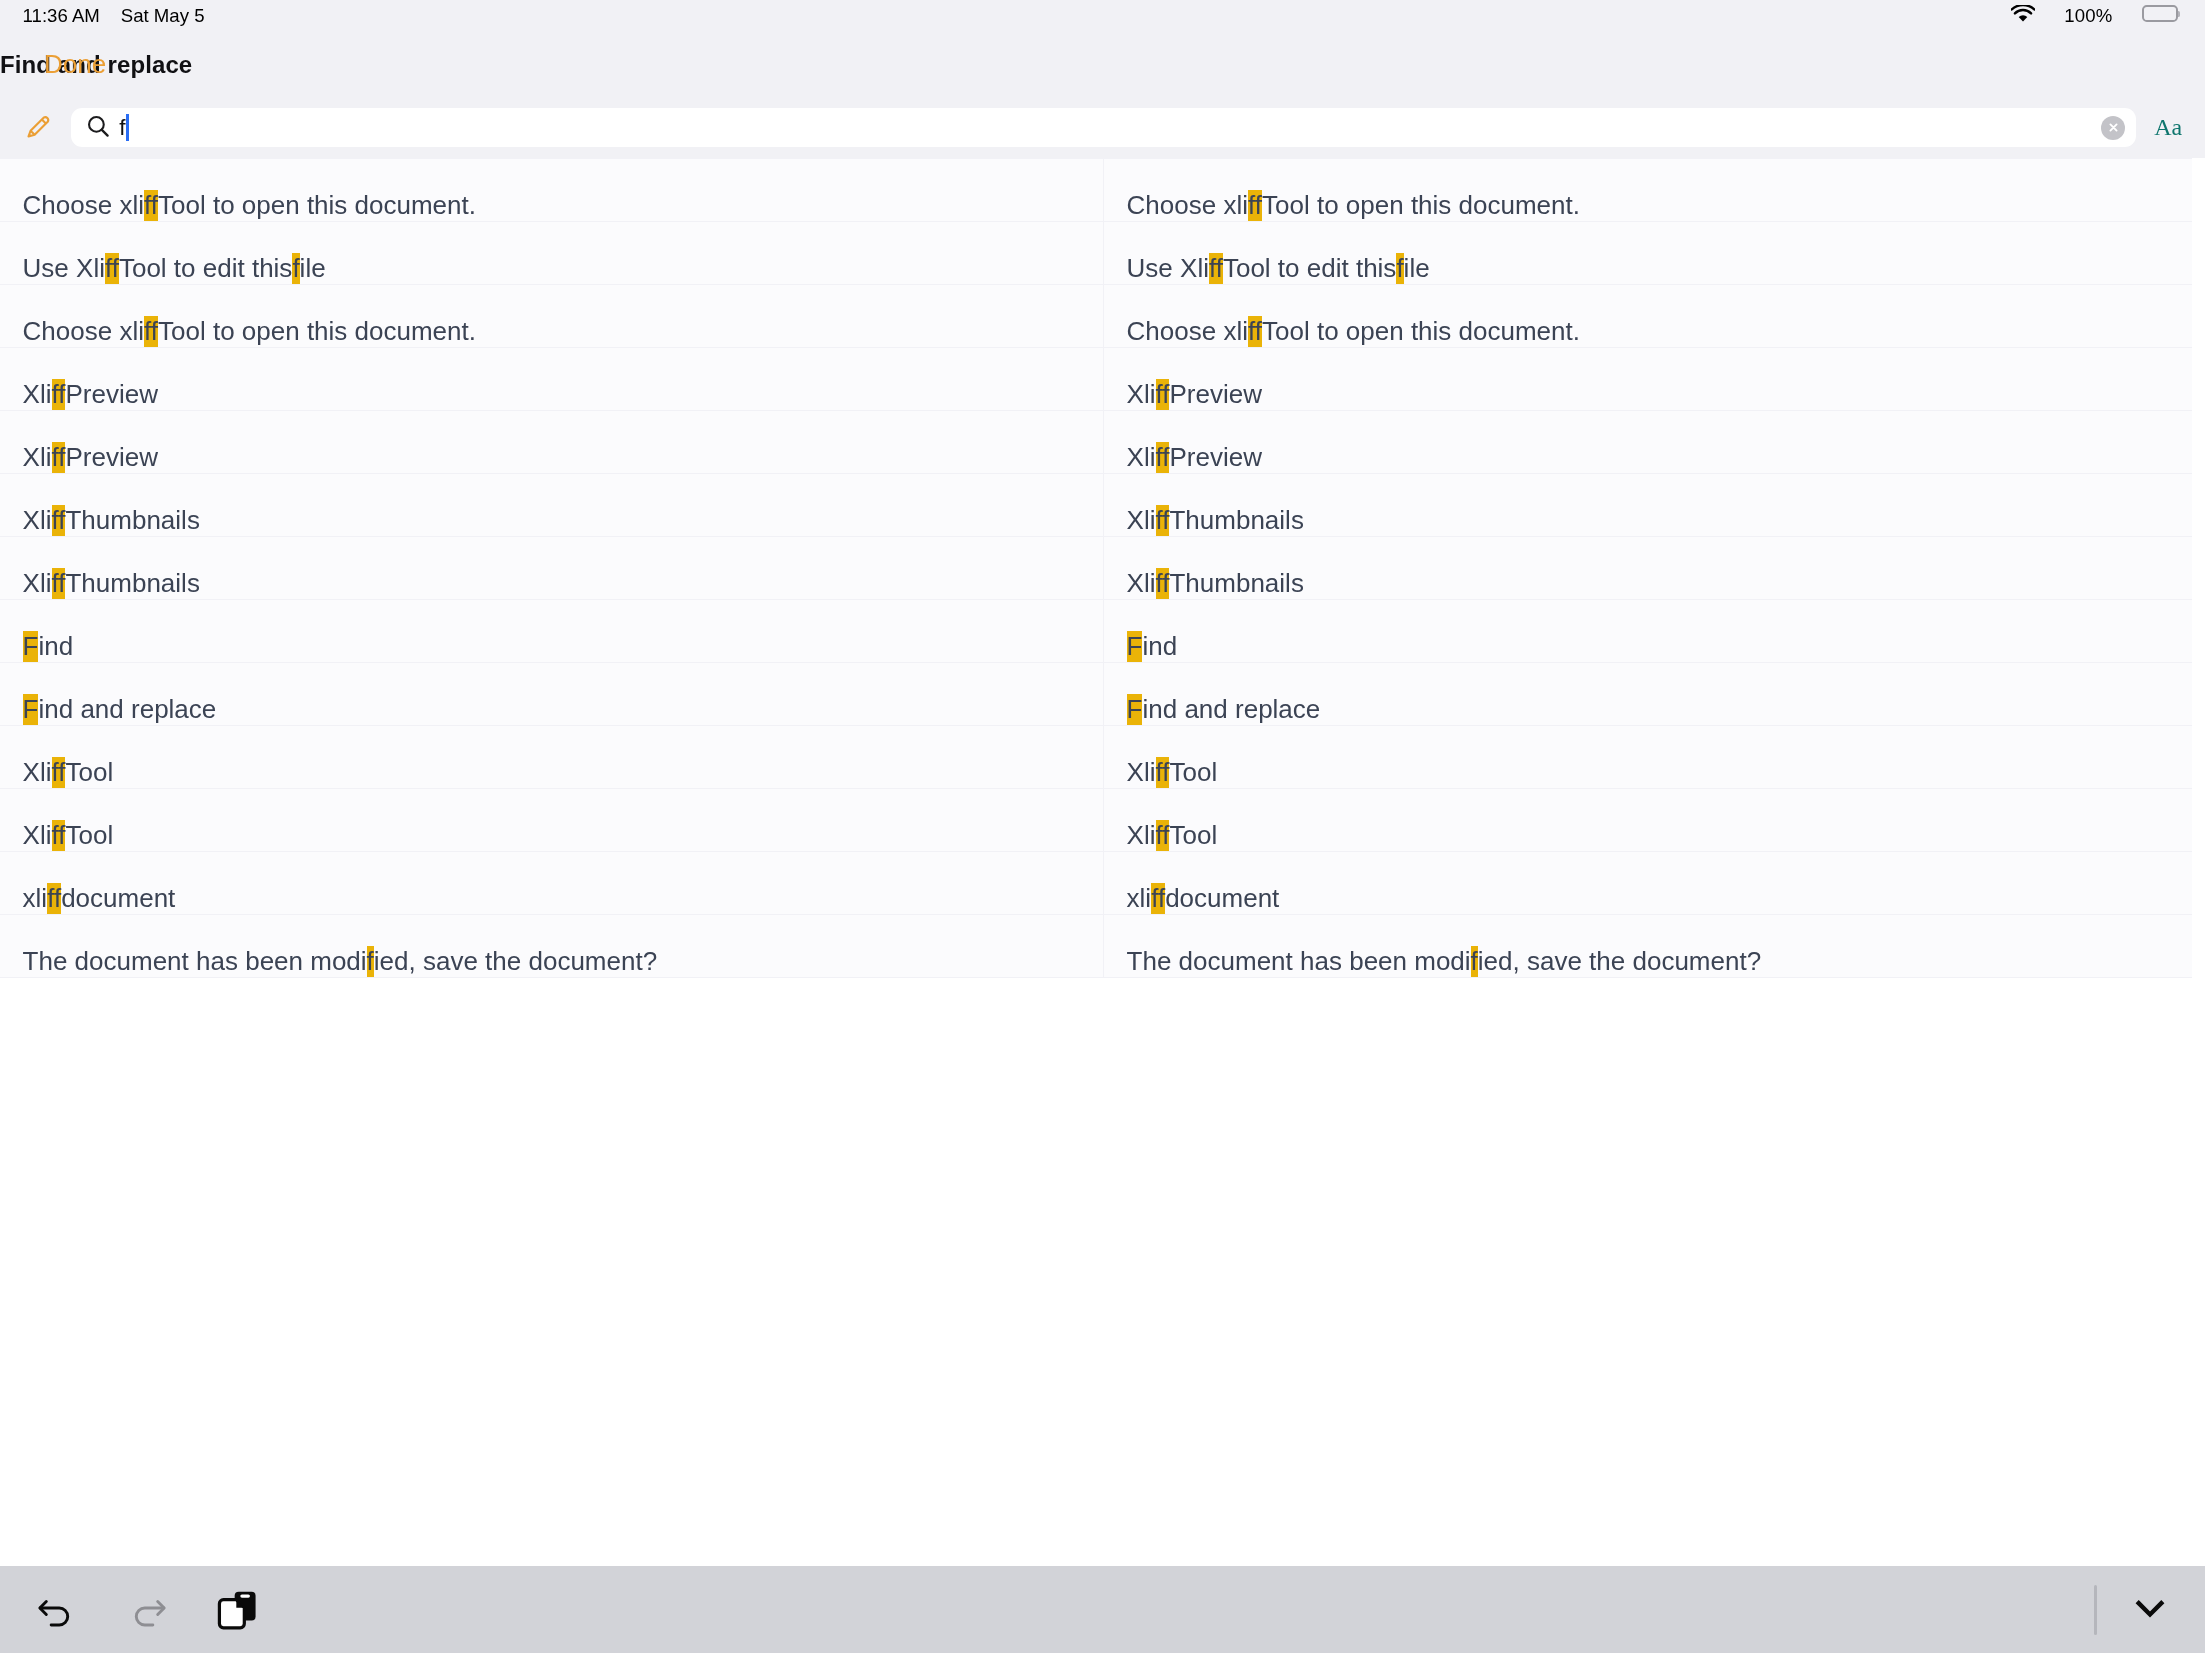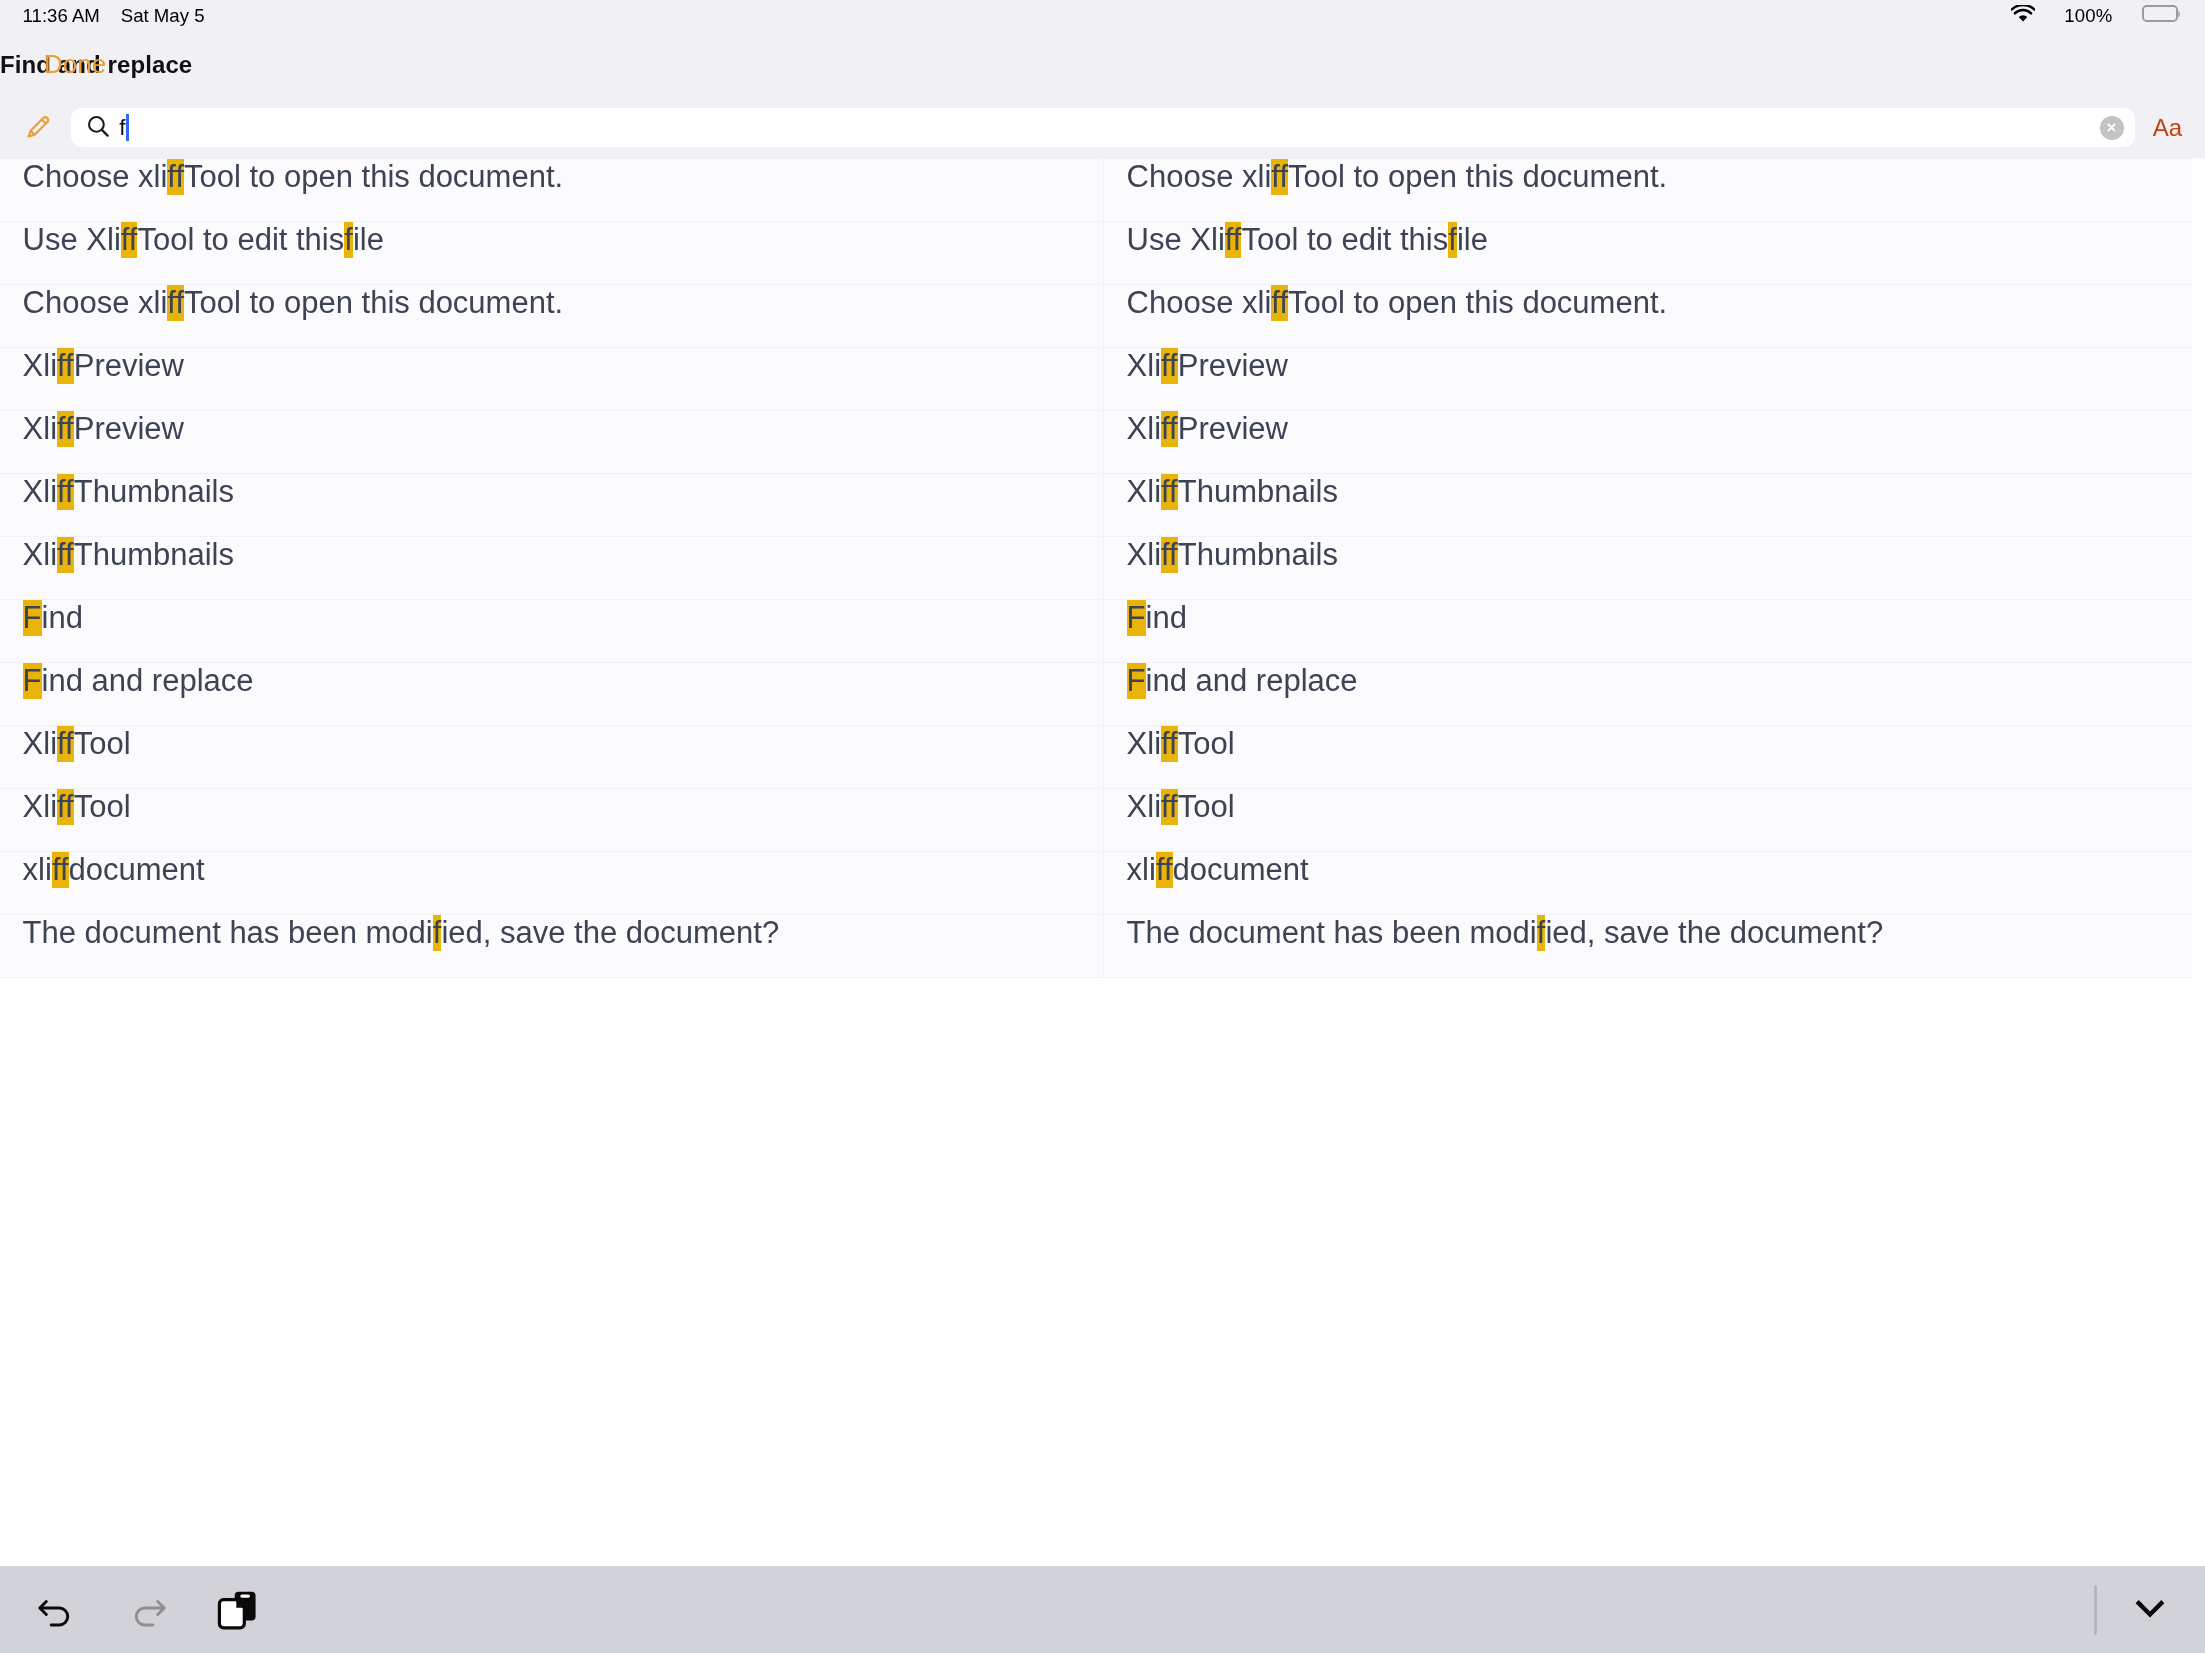--- a/index.html
+++ b/index.html
@@ -130,45 +130,45 @@
     width: 24px; height: 24px;
     border-radius: 50%;
     background: #c3c3c8;
     display: flex; align-items: center; justify-content: center;
     border: none; padding: 0; cursor: pointer;
   }
   .clear-btn svg { display: block; }
   .aa-btn {
     flex: 0 0 auto;
     font-size: 24px;
-    color: #c2410c;
+    color: #0f766e;
     background: none; border: none; padding: 0 4.8px;
-    font-family: Liberation Sans, sans-serif;
+    font-family: Liberation Serif, serif;
     cursor: pointer;
     text-align: center;
   }
 
   
   .results {
     position: relative;
     background: #ffffff;
   }
   .result-row {
     display: flex;
     background: #fbfbfd;
     border-bottom: 0.8px solid #f1f1f6;
     width: 2192px;
     box-sizing: border-box;
   }
   .result-row:first-child { border-top: 0.8px solid #f1f1f6; }
   .cell {
     height: 62px;
     display: flex;
-    align-items: flex-start;
-    font-size: 31px;
+    align-items: flex-end;
+    font-size: 26px;
     color: #3b4354;
     box-sizing: border-box;
     overflow: hidden;
     white-space: nowrap;
   }
   .cell-source {
     width: 1104px;
     flex: 0 0 1104px;
     padding-left: 22.6px;
     border-right: 0.8px solid #f1f1f6;

